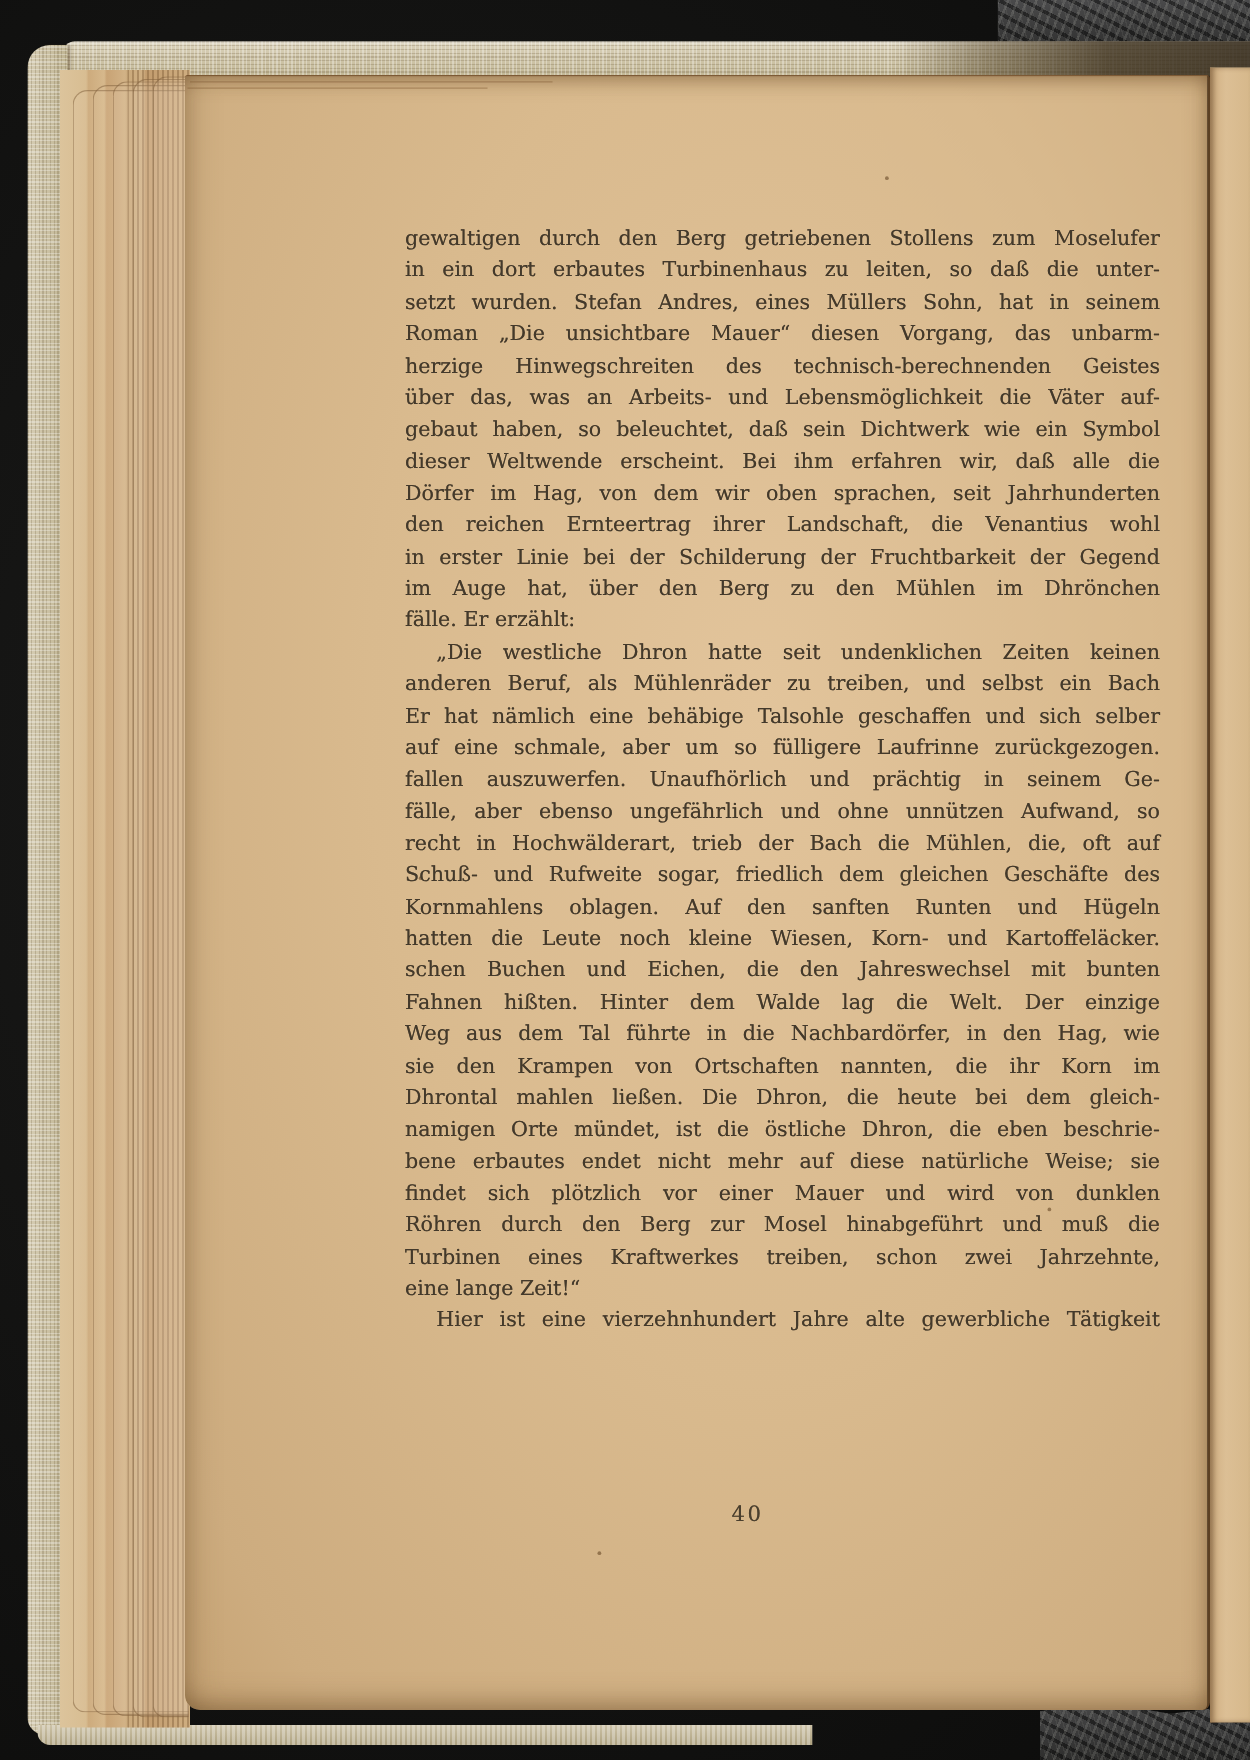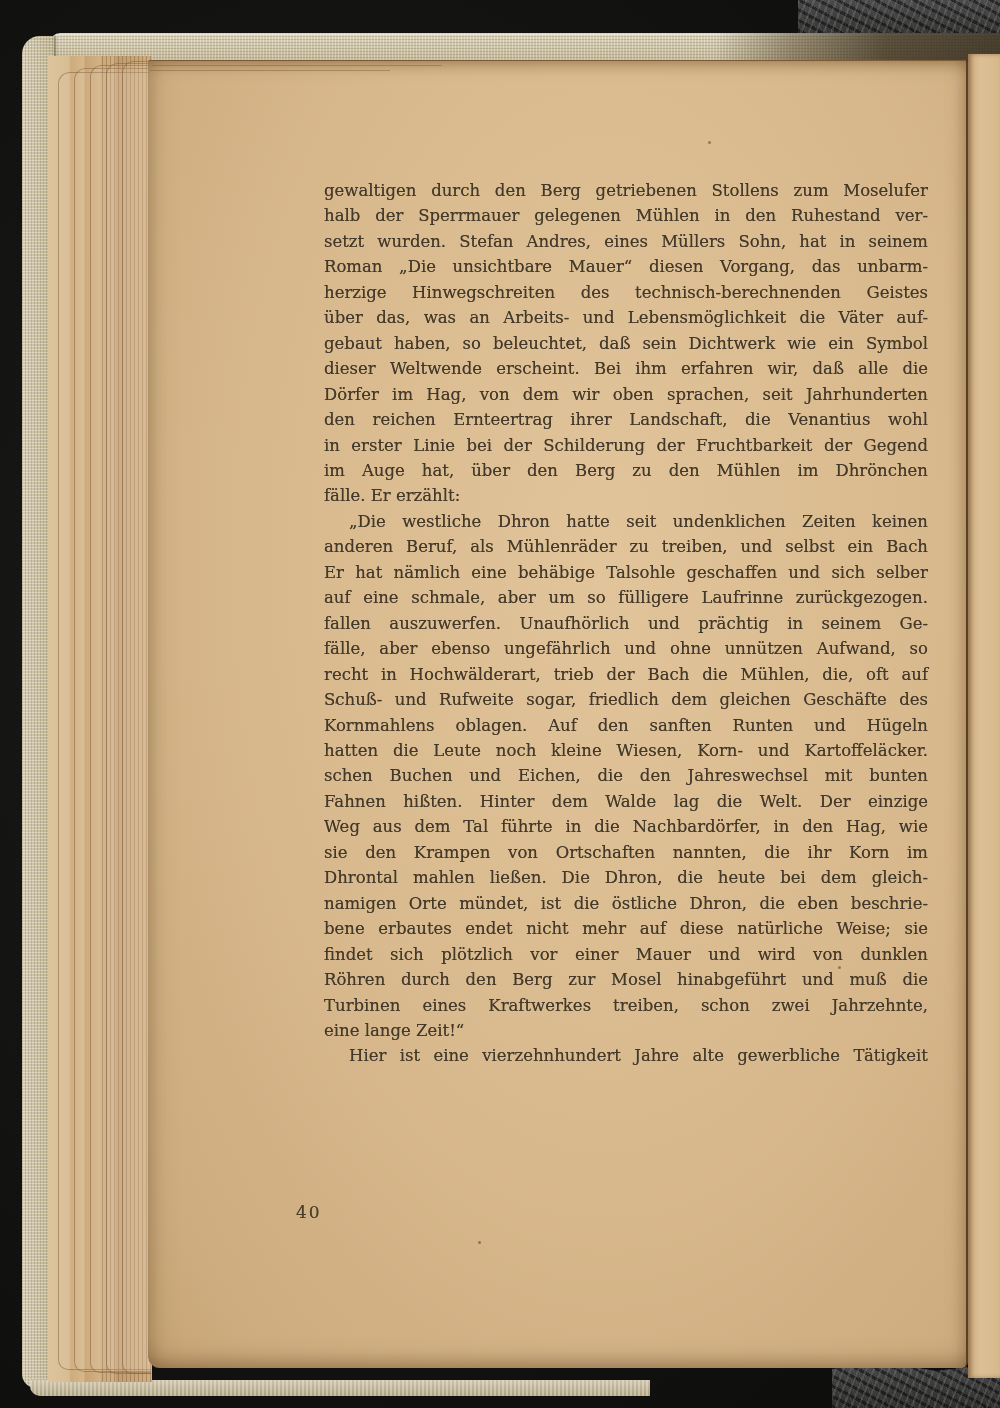--- a/index.html
+++ b/index.html
@@ -112,21 +112,21 @@
   }
   .line{
     text-align:justify;text-align-last:justify;
     white-space:normal;
     text-shadow:0 0 .5px rgba(62,50,34,.65);
   }
   .line.last{text-align-last:left;}
   .line.indent{text-indent:25px;}
   .page-number{
     position:absolute;left:148px;top:1141px;width:604px;
-    text-align:left;color:#4a3f2e;
+    text-align:center;color:#4a3f2e;
     font-size:17px;letter-spacing:2px;
     text-shadow:0 0 .5px rgba(62,50,34,.6);
   }
 </style>
 </head>
 <body>
 
 <div class="abs leather leather-top"></div>
 <div class="abs leather leather-bottom"></div>
 
@@ -149,21 +149,21 @@
   <div class="abs hairline" style="left:4px;top:4px;width:290px;"></div>
   <div class="abs hairline" style="left:2px;top:9px;width:240px;"></div>
   <div class="abs speck" style="left:420px;top:280px;"></div>
   <div class="abs speck" style="left:187px;top:640px;"></div>
   <div class="abs speck" style="left:690px;top:905px;"></div>
   <div class="abs speck" style="left:330px;top:1180px;"></div>
   <div class="abs speck" style="left:560px;top:80px;"></div>
 
   <div class="text-block">
       <div class="line">gewaltigen durch den Berg getriebenen Stollens zum Moselufer</div>
-      <div class="line">halb der Sperrmauer gelegenen Mühlen in den Ruhestand ver-</div>
+      <div class="line">in ein dort erbautes Turbinenhaus zu leiten, so daß die unter-</div>
       <div class="line">setzt wurden. Stefan Andres, eines Müllers Sohn, hat in seinem</div>
       <div class="line">Roman „Die unsichtbare Mauer“ diesen Vorgang, das unbarm-</div>
       <div class="line">herzige Hinwegschreiten des technisch-berechnenden Geistes</div>
       <div class="line">über das, was an Arbeits- und Lebensmöglichkeit die Väter auf-</div>
       <div class="line">gebaut haben, so beleuchtet, daß sein Dichtwerk wie ein Symbol</div>
       <div class="line">dieser Weltwende erscheint. Bei ihm erfahren wir, daß alle die</div>
       <div class="line">Dörfer im Hag, von dem wir oben sprachen, seit Jahrhunderten</div>
       <div class="line">den reichen Ernteertrag ihrer Landschaft, die Venantius wohl</div>
       <div class="line">in erster Linie bei der Schilderung der Fruchtbarkeit der Gegend</div>
       <div class="line">im Auge hat, über den Berg zu den Mühlen im Dhrönchen</div>

